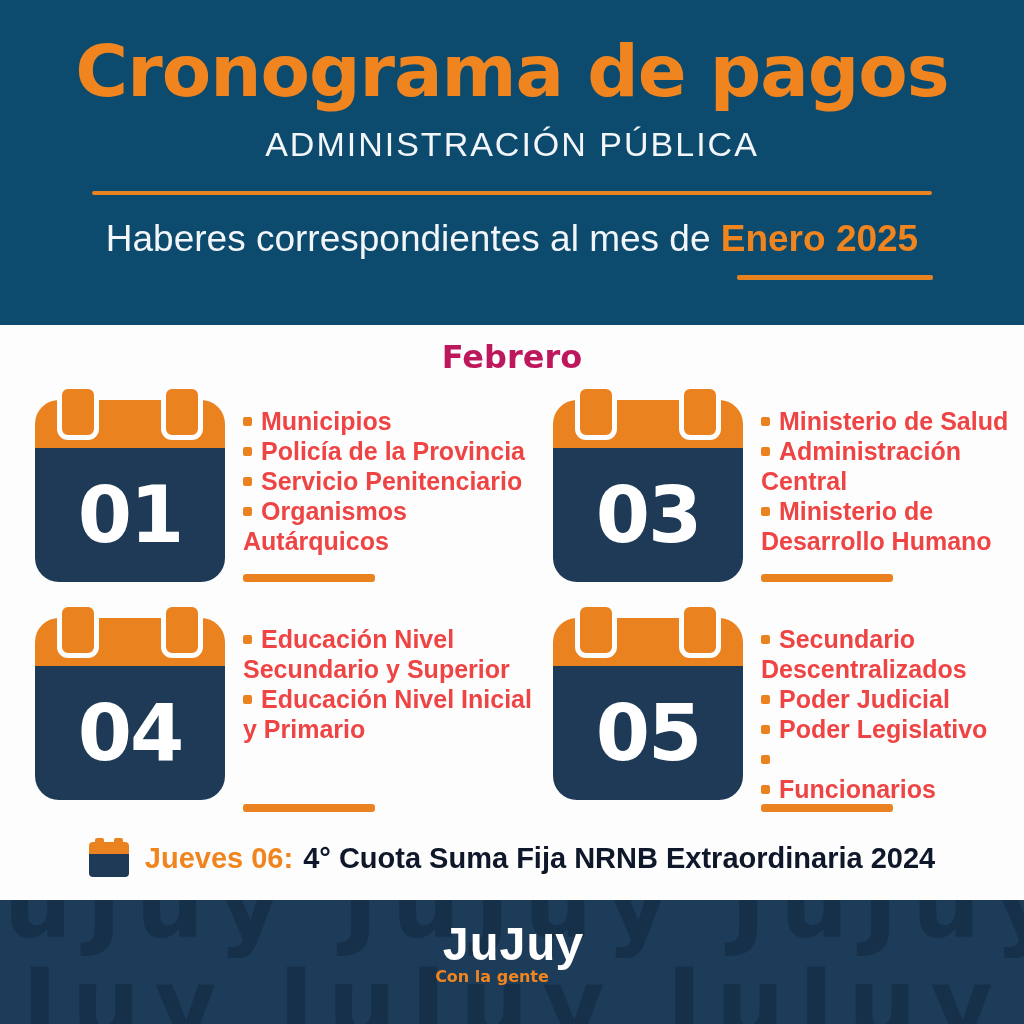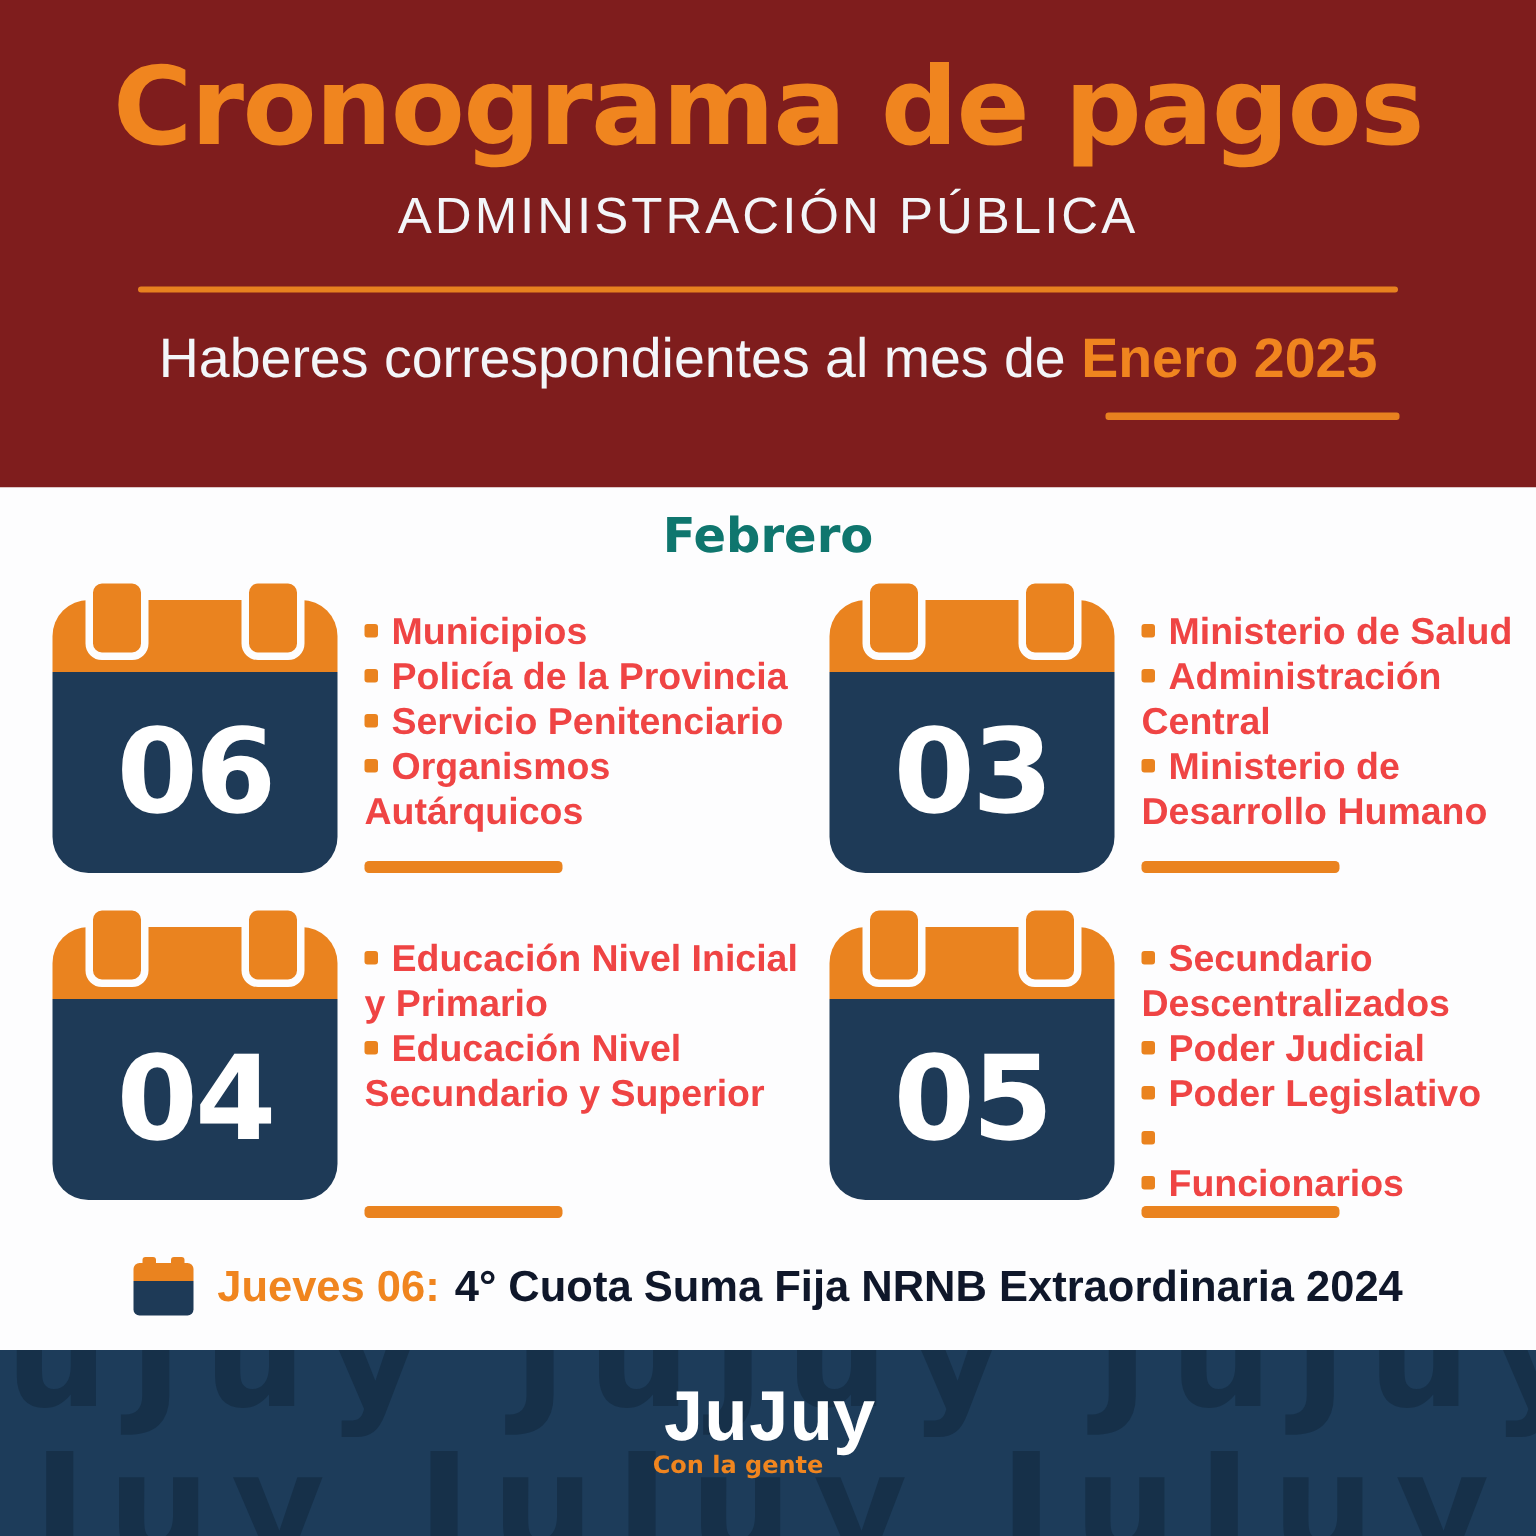--- a/index.html
+++ b/index.html
@@ -1,32 +1,32 @@
 <!DOCTYPE html>
 <html><head>
 <meta charset="utf-8">
 <style>
   html,body{margin:0;padding:0;background:#ffffff;}
   .page{width:1024px;height:1024px;overflow:hidden;display:flex;flex-direction:column;
         font-family:"Liberation Sans",sans-serif;}
 
   
-  .hero{background:#7f1d1d;height:325px;box-sizing:border-box;text-align:center;position:relative;flex:none;}
+  .hero{background:#0c4a6e;height:325px;box-sizing:border-box;text-align:center;position:relative;flex:none;}
   .hero-title{color:#f0851f;font-family:"DejaVu Sans",sans-serif;font-weight:bold;
               font-size:72px;line-height:1.08;margin:0;padding-top:33px;letter-spacing:-1px;}
   .hero-sub{color:#f3f6f9;font-size:34px;font-weight:400;letter-spacing:2px;margin-top:14px;}
   .hero-divider{width:840px;height:4px;background:#e8811f;border-radius:2px;margin:27px auto 0;}
   .hero-line{position:relative;width:842px;margin:23px auto 0;font-size:37px;color:#f3f6f9;
              font-weight:400;white-space:nowrap;text-align:center;}
   .hero-line .hl{color:#f0851f;font-weight:bold;}
   .hl-underline{position:absolute;right:0;top:57px;width:196px;height:5px;background:#e8811f;border-radius:2px;}
 
   
   .main{flex:1;background:#fdfdfe;position:relative;}
-  .month{text-align:center;color:#0f766e;font-family:"DejaVu Sans",sans-serif;
+  .month{text-align:center;color:#be185d;font-family:"DejaVu Sans",sans-serif;
          font-weight:bold;font-size:32px;padding-top:15px;line-height:1.1;}
   .grid{display:grid;grid-template-columns:504px 470px;column-gap:14px;row-gap:20px;
         padding:9px 0 0 35px;}
   .cell{display:flex;}
 
   
   .cal{position:relative;width:190px;height:198px;flex:none;}
   .tab{position:absolute;top:0;width:42px;height:56px;background:#ea831f;
        border:5px solid #fdfdfe;border-radius:11px;box-sizing:border-box;z-index:2;}
   .tab.t1{left:22px;}  .tab.t2{right:22px;}
@@ -95,21 +95,21 @@
     <div class="month">Febrero</div>
 
     <div class="grid">
 
       <section class="cell cell-l">
         <div class="cal">
           <span class="tab t1"></span>
           <span class="tab t2"></span>
           <div class="cal-top"></div>
           <div class="cal-body">
-            <span class="cal-day">06</span>
+            <span class="cal-day">01</span>
           </div>
         </div>
         <div class="txt">
           <ul class="list">
             <li><span class="bullet"></span><span>Municipios</span></li>
             <li><span class="bullet"></span><span>Policía de la Provincia</span></li>
             <li><span class="bullet"></span><span>Servicio Penitenciario</span></li>
             <li><span class="bullet"></span><span>Organismos Autárquicos</span></li>
           </ul>
           <div class="bar"></div>
@@ -139,22 +139,22 @@
         <div class="cal">
           <span class="tab t1"></span>
           <span class="tab t2"></span>
           <div class="cal-top"></div>
           <div class="cal-body">
             <span class="cal-day">04</span>
           </div>
         </div>
         <div class="txt">
           <ul class="list">
+            <li><span class="bullet"></span><span>Educación Nivel Secundario y Superior</span></li>
             <li><span class="bullet"></span><span>Educación Nivel Inicial y Primario</span></li>
-            <li><span class="bullet"></span><span>Educación Nivel Secundario y Superior</span></li>
           </ul>
           <div class="bar"></div>
         </div>
       </section>
 
       <section class="cell cell-r">
         <div class="cal">
           <span class="tab t1"></span>
           <span class="tab t2"></span>
           <div class="cal-top"></div>

